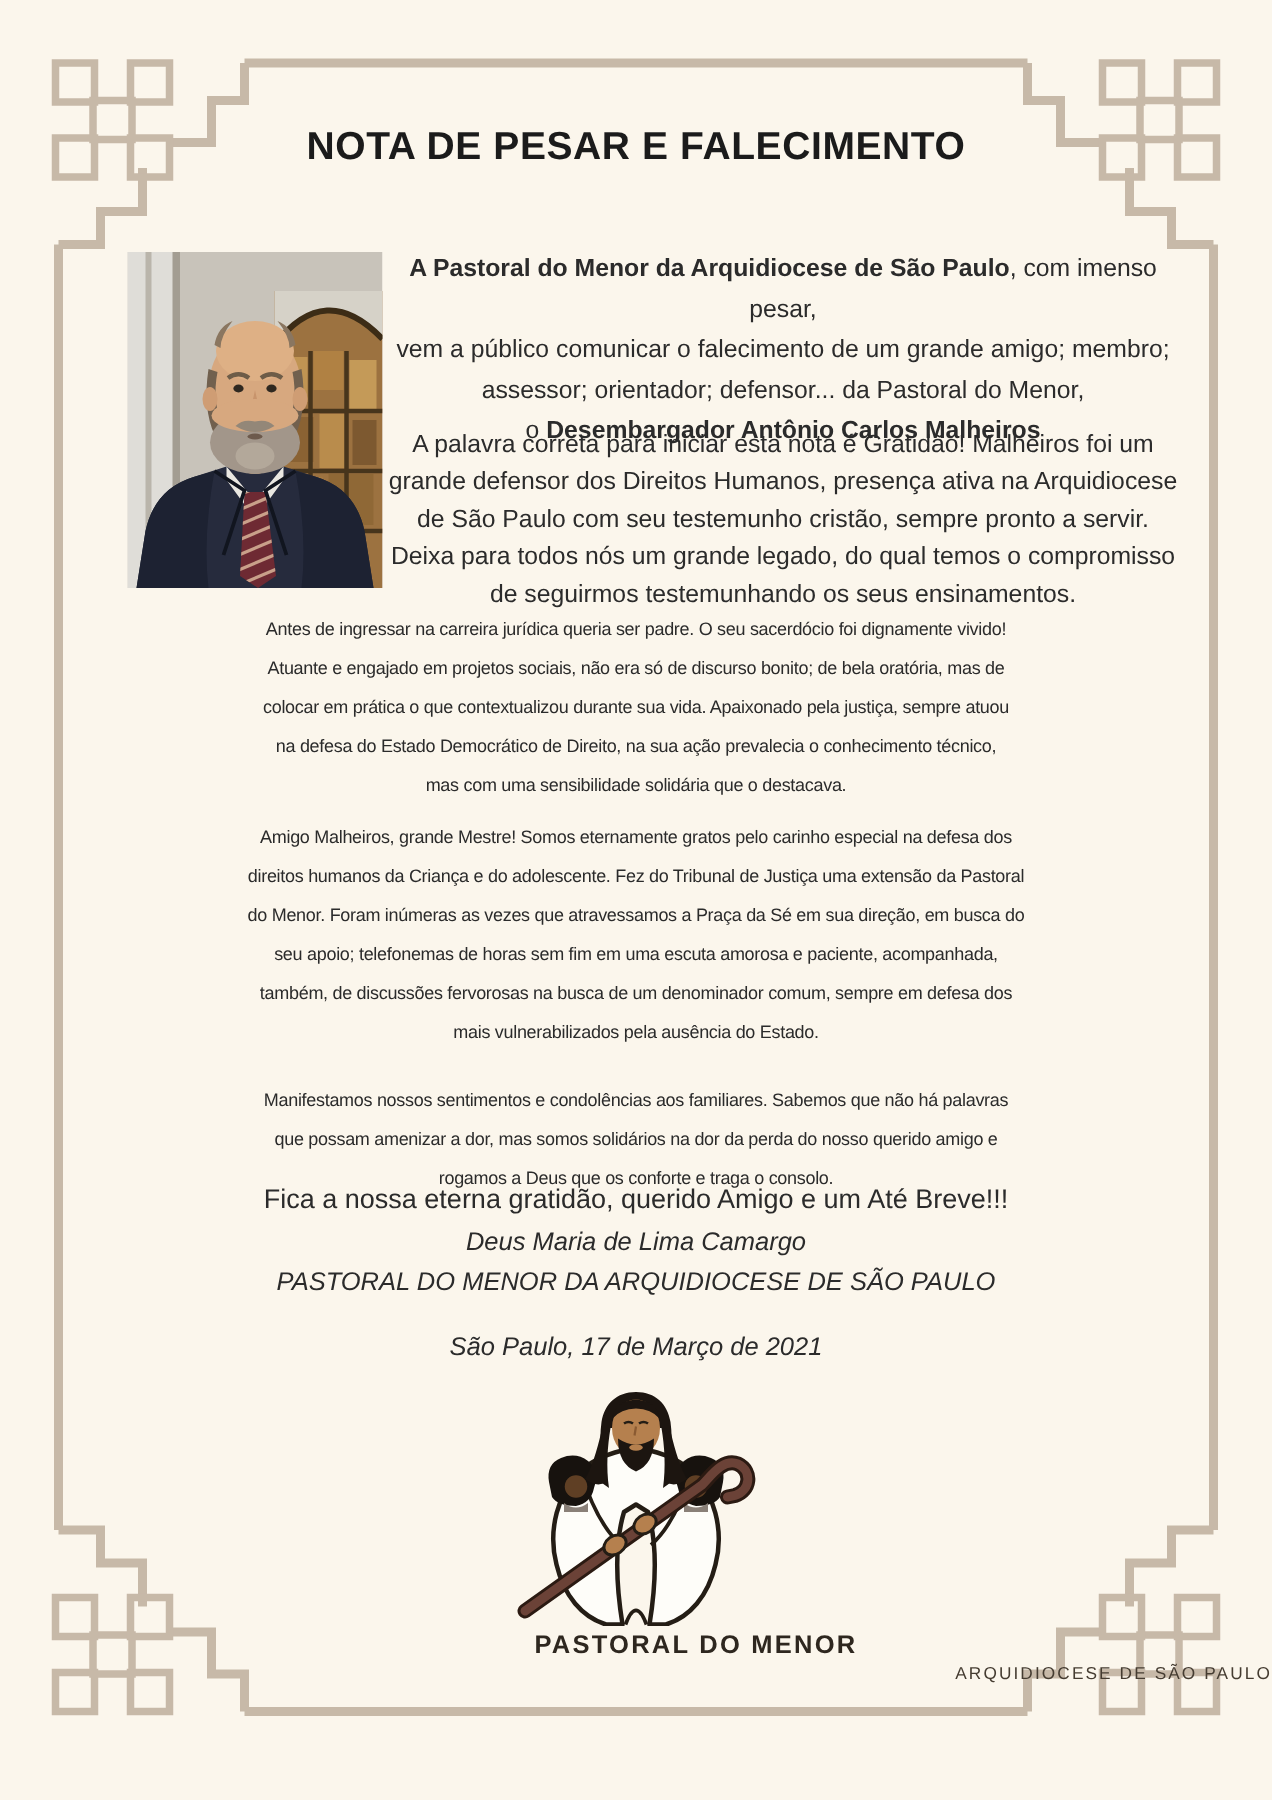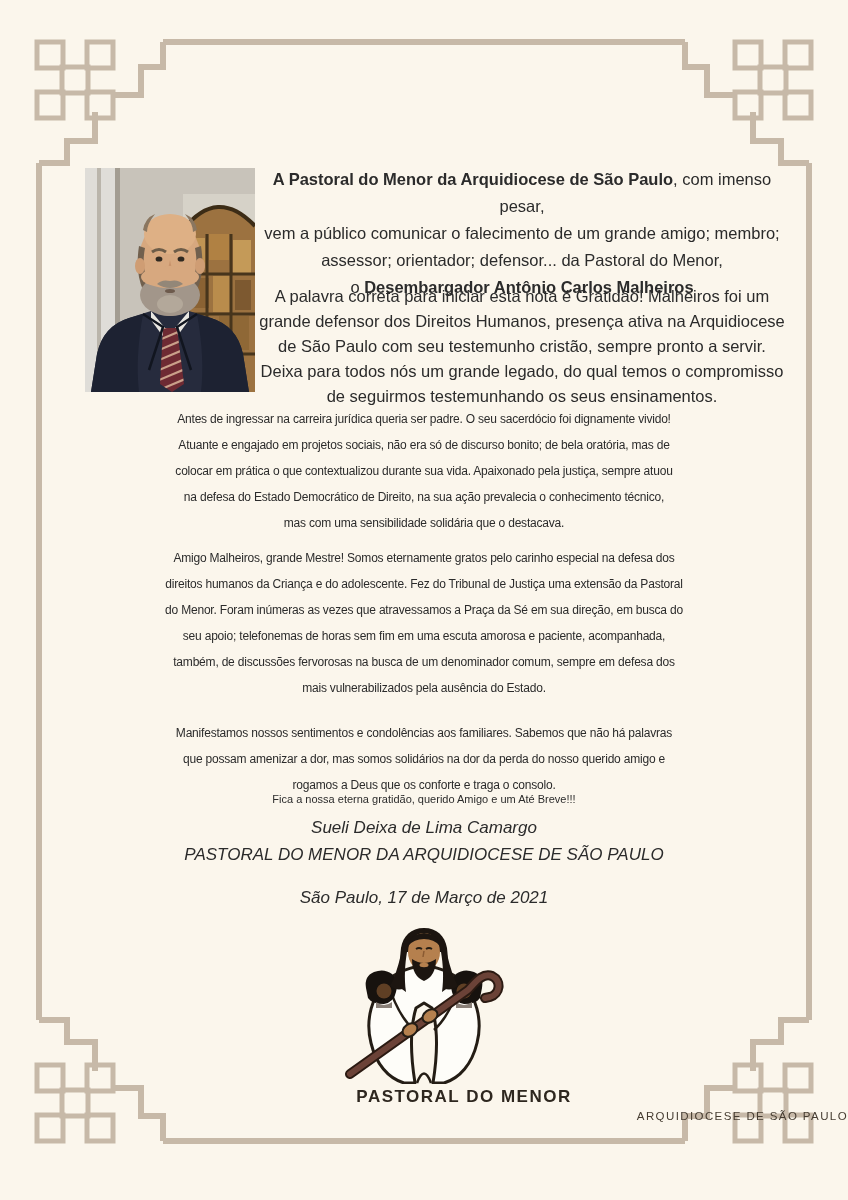--- a/index.html
+++ b/index.html
@@ -36,21 +36,21 @@
 
   .main-par {
     position:absolute; left:52px; width:744px;
     text-align:center; white-space:pre-line;
     font-size:12px; line-height:26px; letter-spacing:-0.2px;
     margin:0;
   }
   #p-vocation    { top:406px; }
   #p-friendship  { top:545px; }
   #p-condolences { top:720px; }
-  #p-farewell    { top:786px; font-size:11px; letter-spacing:0; }
+  #p-farewell    { top:786px; font-size:18px; letter-spacing:0; }
 
   .sig-line {
     position:absolute; left:52px; width:744px;
     text-align:center; font-style:italic; font-size:17px; margin:0;
   }
   #sig-name { top:818px; }
   #sig-org  { top:845px; }
   #dateline { top:888px; }
 
   .logo-figure {
@@ -94,20 +94,21 @@
       <path d="M163 1141 H685"></path>
       <path d="M39 163 V1020"></path>
       <path d="M809 163 V1020"></path>
     </g>
     <use href="#corner"></use>
     <use href="#corner" transform="translate(848,0) scale(-1,1)"></use>
     <use href="#corner" transform="translate(0,1183) scale(1,-1)"></use>
     <use href="#corner" transform="translate(848,1183) scale(-1,-1)"></use>
   </svg>
 
+  <h1 class="doc-title">NOTA DE PESAR E FALECIMENTO</h1>
 
   <svg class="portrait" viewBox="0 0 170 224" xmlns="http://www.w3.org/2000/svg">
     <rect width="170" height="224" fill="#c8c3ba"></rect>
     <rect x="0" y="0" width="34" height="224" fill="#dfddd8"></rect>
     <rect x="12" y="0" width="4" height="224" fill="#bab5ab"></rect>
     <rect x="30" y="0" width="5" height="224" fill="#a39d92"></rect>
 
     <rect x="98" y="26" width="72" height="198" fill="#9c7240"></rect>
     <path d="M98 62 Q132 18 170 58 L170 26 L98 26 Z" fill="#d6d2c8"></path>
     <rect x="102" y="70" width="18" height="30" fill="#c09453"></rect>
@@ -189,21 +190,21 @@
 direitos humanos da Criança e do adolescente. Fez do Tribunal de Justiça uma extensão da Pastoral
 do Menor. Foram inúmeras as vezes que atravessamos a Praça da Sé em sua direção, em busca do
 seu apoio; telefonemas de horas sem fim em uma escuta amorosa e paciente, acompanhada,
 também, de discussões fervorosas na busca de um denominador comum, sempre em defesa dos
 mais vulnerabilizados pela ausência do Estado.</p>
   <p class="main-par" id="p-condolences">Manifestamos nossos sentimentos e condolências aos familiares. Sabemos que não há palavras
 que possam amenizar a dor, mas somos solidários na dor da perda do nosso querido amigo e
 rogamos a Deus que os conforte e traga o consolo.</p>
   <p class="main-par" id="p-farewell">Fica a nossa eterna gratidão, querido Amigo e um Até Breve!!!</p>
 
-  <p class="sig-line" id="sig-name">Sueli Deixa de Lima Camargo</p>
+  <p class="sig-line" id="sig-name">Deus Maria de Lima Camargo</p>
   <p class="sig-line" id="sig-org">PASTORAL DO MENOR DA ARQUIDIOCESE DE SÃO PAULO</p>
   <p class="sig-line" id="dateline">São Paulo, 17 de Março de 2021</p>
 
   <svg class="logo-figure" viewBox="0 0 200 160" xmlns="http://www.w3.org/2000/svg">
 
     <path d="M100 42 C89 42 72 48 63 57 C48 71 41 96 47 119 C52 140 64 154 80 159 L91 159 C86 128 86 104 92 84 L100 79 L108 84 C114 104 114 128 109 159 L120 159 C136 154 148 140 153 119 C159 96 152 71 137 57 C128 48 111 42 100 42 Z" fill="#fefdf9" stroke="#241d15" stroke-width="3" stroke-linejoin="round"></path>
     <path d="M63 57 Q74 92 90 106" stroke="#241d15" stroke-width="2.5" fill="none"></path>
     <path d="M137 57 Q126 92 110 106" stroke="#241d15" stroke-width="2.5" fill="none"></path>
     <path d="M93 159 Q100 140 107 159" stroke="#241d15" stroke-width="2.5" fill="none"></path>
 

